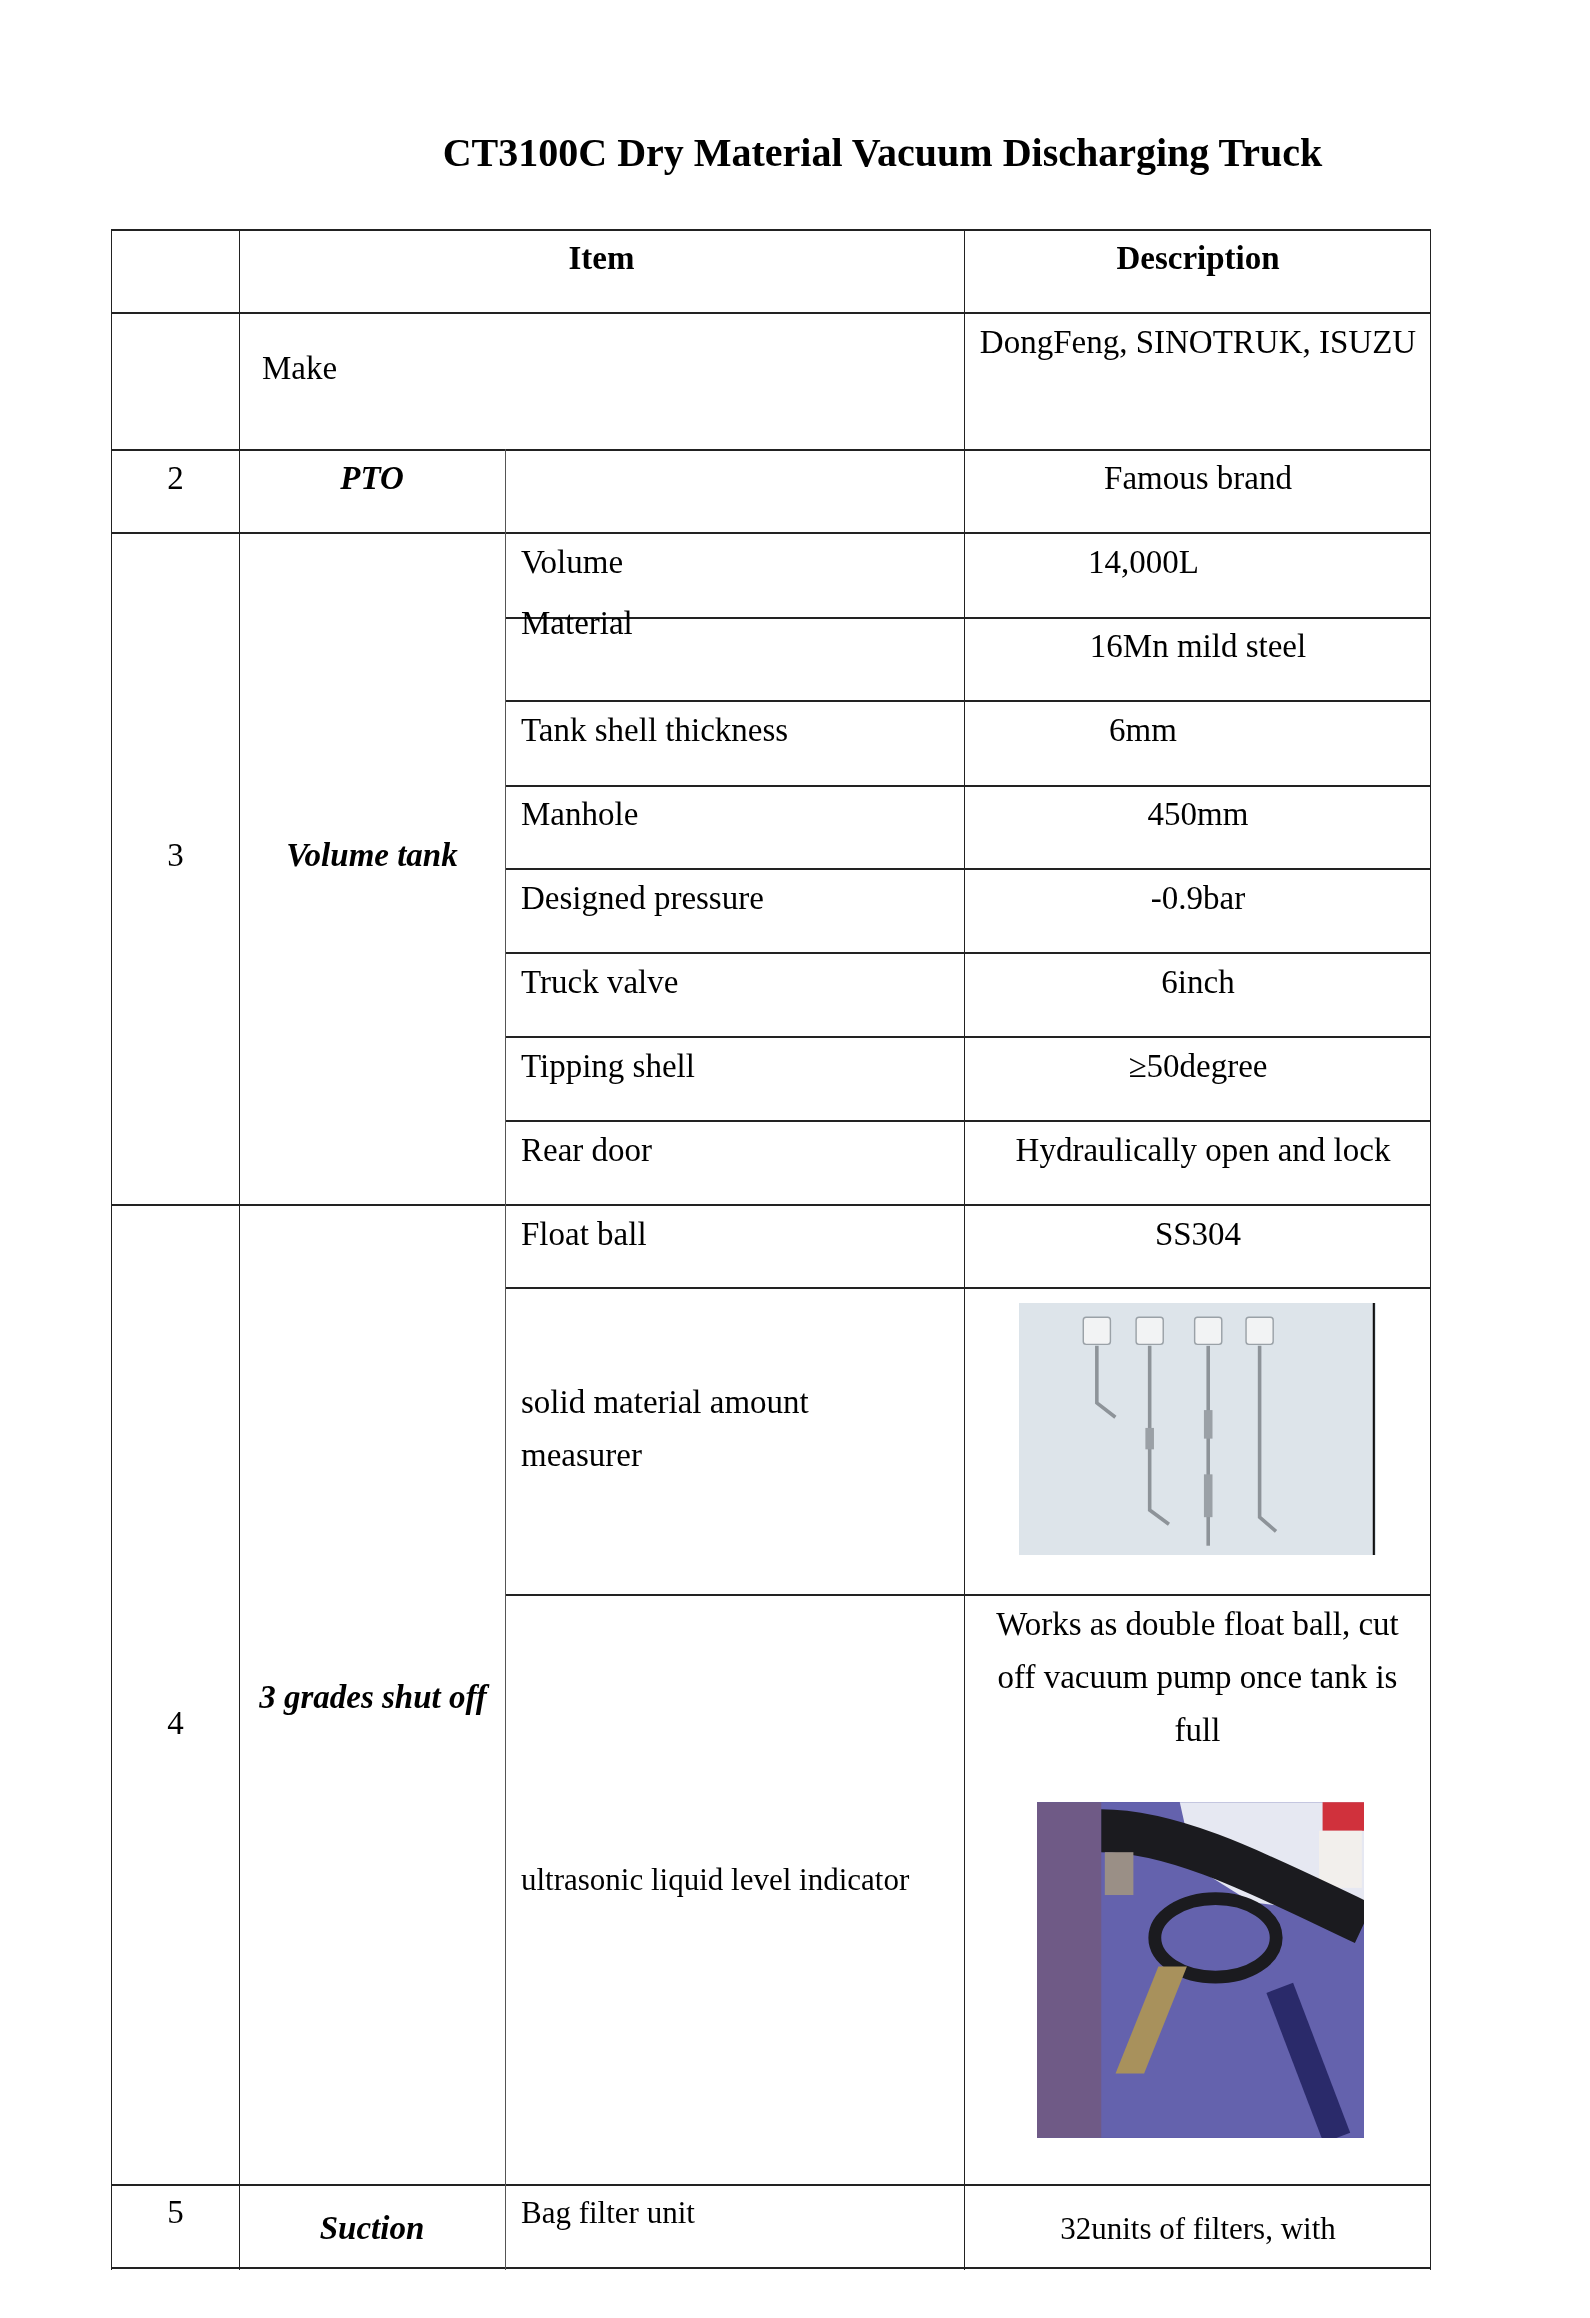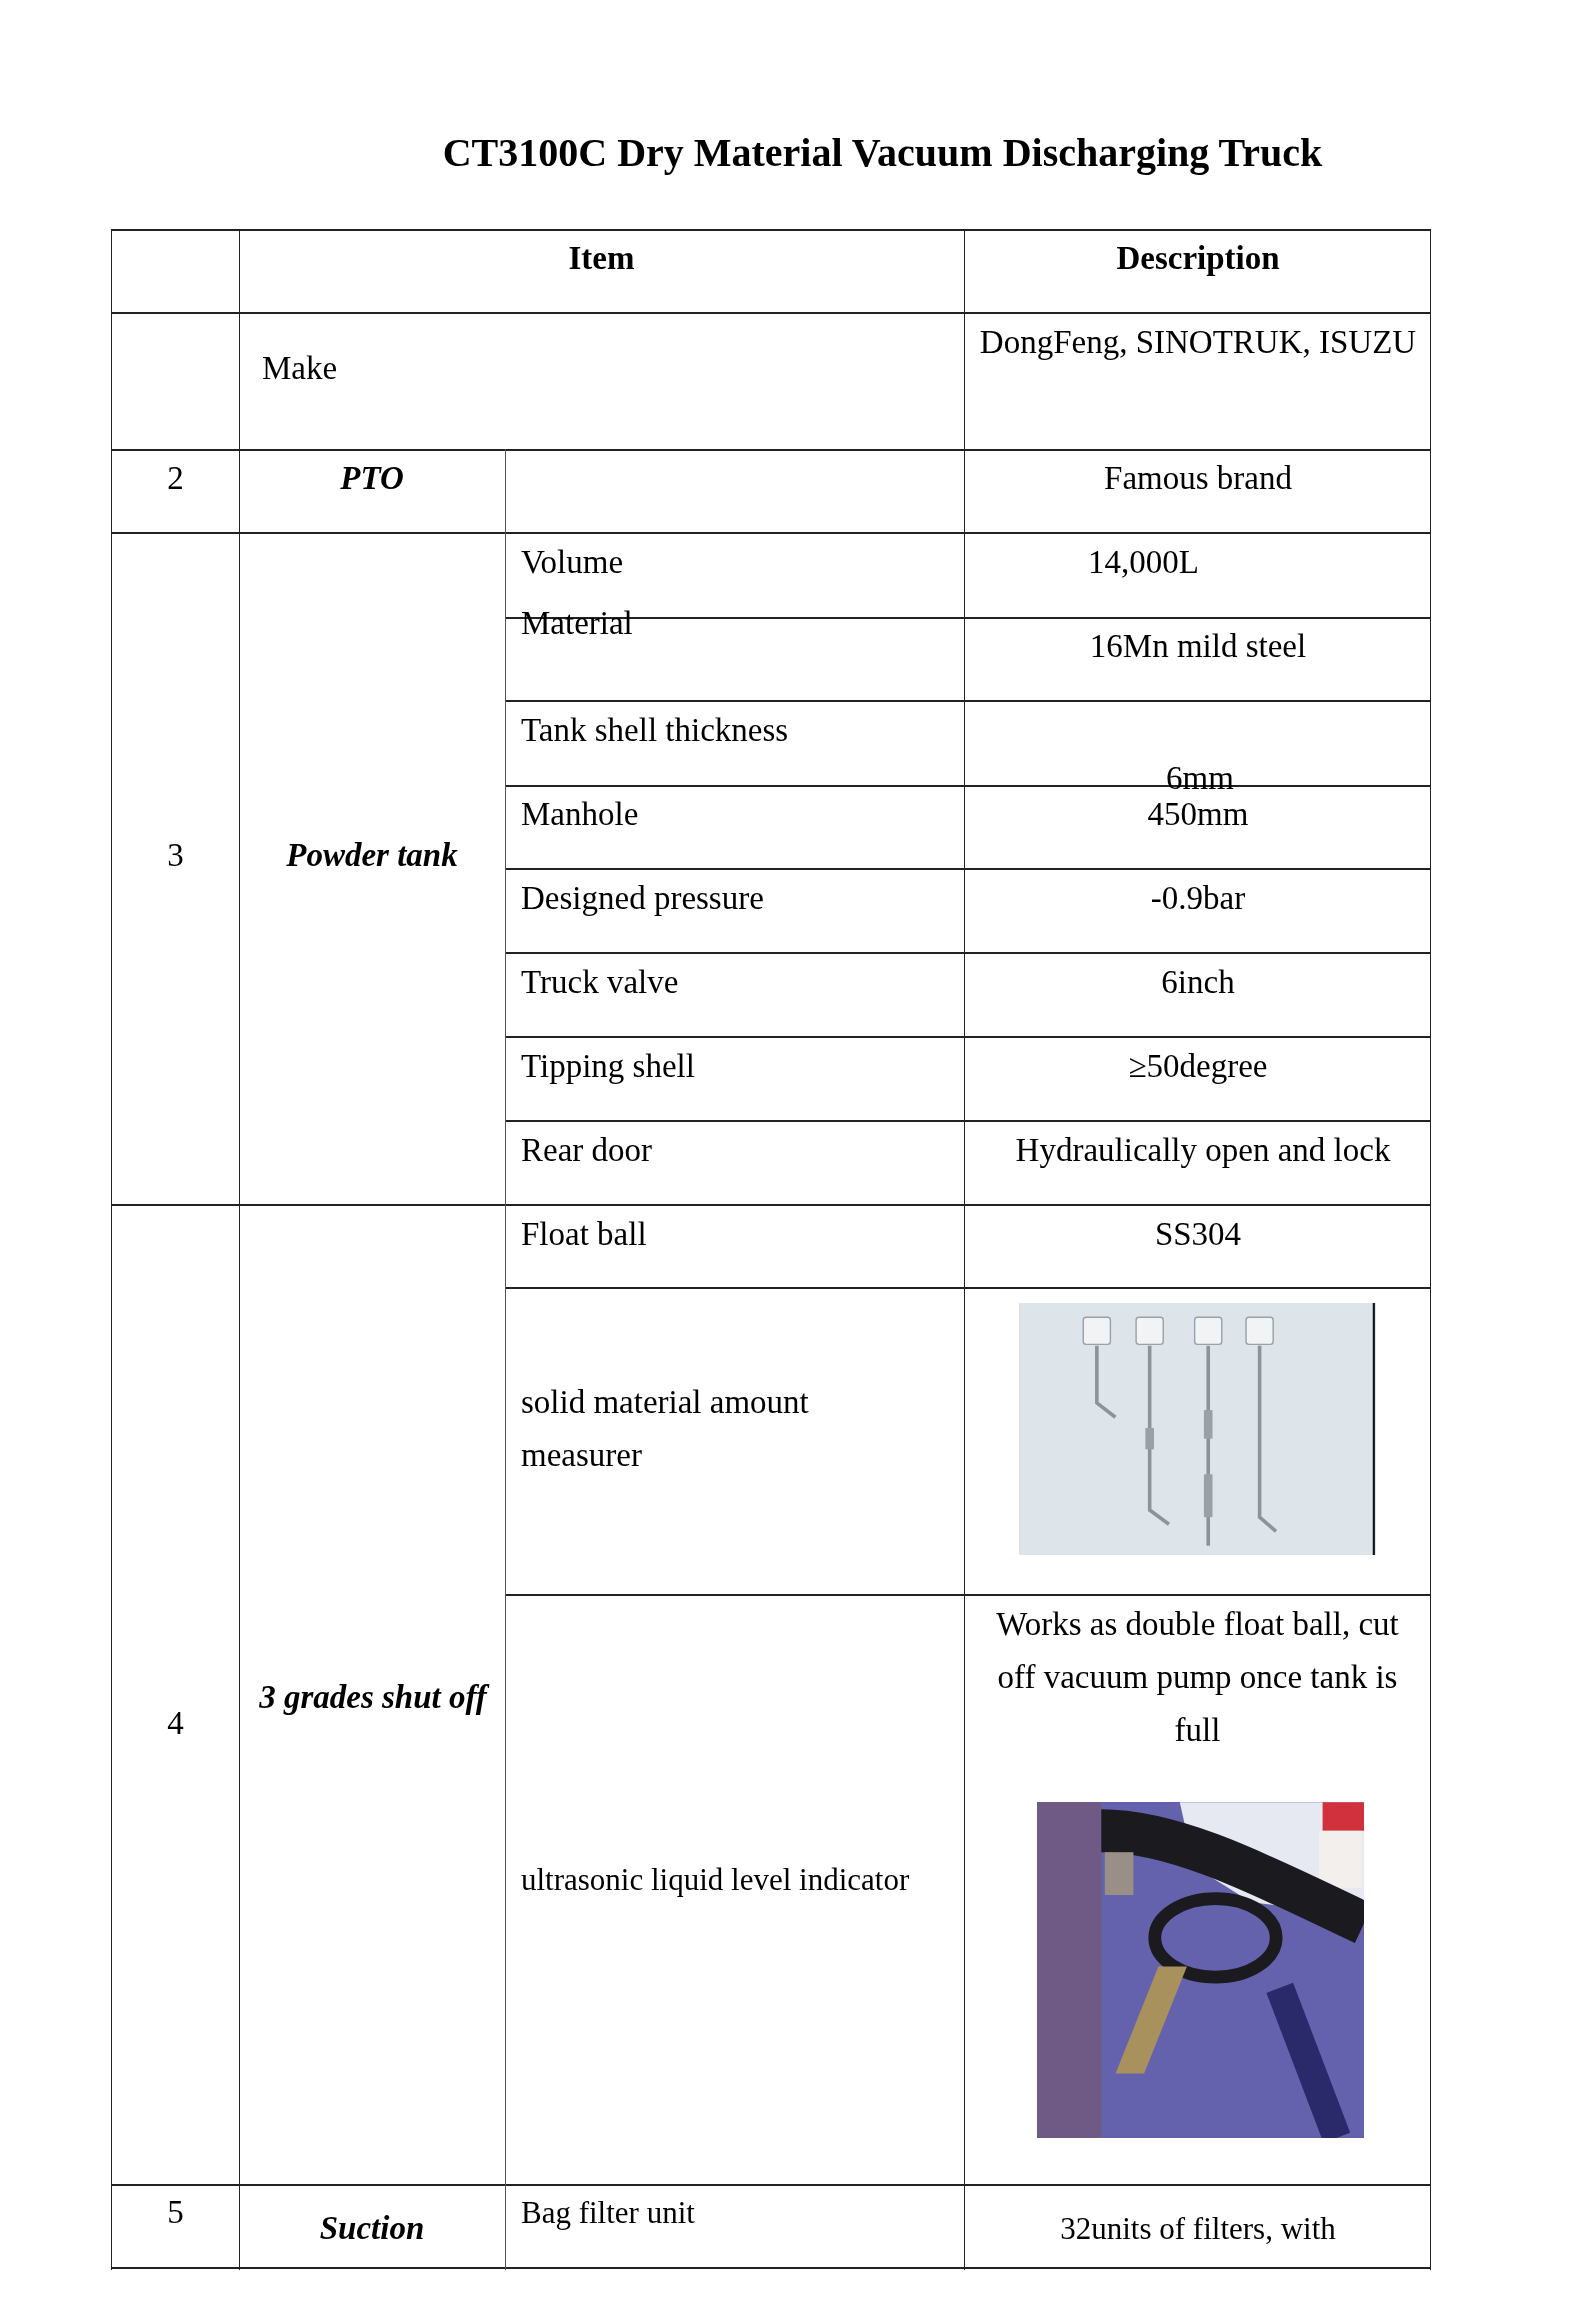--- a/index.html
+++ b/index.html
@@ -50,30 +50,30 @@
   <div class="cell center bold" style="left:965px;width:466px;top:232px;">Description</div>
 
   <div class="cell" style="left:262px;width:643px;top:342px;">Make</div>
   <div class="cell center" style="left:972px;width:452px;top:316px;">DongFeng, SINOTRUK, ISUZU</div>
 
   <div class="cell center" style="left:111px;width:129px;top:452px;">2</div>
   <div class="cell center italic-bold" style="left:239px;width:266px;top:452px;">PTO</div>
   <div class="cell center" style="left:965px;width:466px;top:452px;">Famous brand</div>
 
   <div class="cell center" style="left:111px;width:129px;top:829px;">3</div>
-  <div class="cell center italic-bold" style="left:239px;width:266px;top:829px;">Powder tank</div>
+  <div class="cell center italic-bold" style="left:239px;width:266px;top:829px;">Volume tank</div>
 
   <div class="cell" style="left:521px;width:436px;top:536px;">Volume</div>
   <div class="cell" style="left:1088px;width:336px;top:536px;">14,000L</div>
 
   <div class="cell" style="left:521px;width:436px;top:597px;">Material</div>
   <div class="cell center" style="left:965px;width:466px;top:620px;">16Mn mild steel</div>
 
   <div class="cell" style="left:521px;width:436px;top:704px;">Tank shell thickness</div>
-  <div class="cell center" style="left:967px;width:466px;top:704px;margin-top:48px;">6mm</div>
+  <div class="cell center" style="left:910px;width:466px;top:704px;">6mm</div>
 
   <div class="cell" style="left:521px;width:436px;top:788px;">Manhole</div>
   <div class="cell center" style="left:965px;width:466px;top:788px;">450mm</div>
 
   <div class="cell" style="left:521px;width:436px;top:872px;">Designed pressure</div>
   <div class="cell center" style="left:965px;width:466px;top:872px;">-0.9bar</div>
 
   <div class="cell" style="left:521px;width:436px;top:956px;">Truck valve</div>
   <div class="cell center" style="left:965px;width:466px;top:956px;">6inch</div>
 

